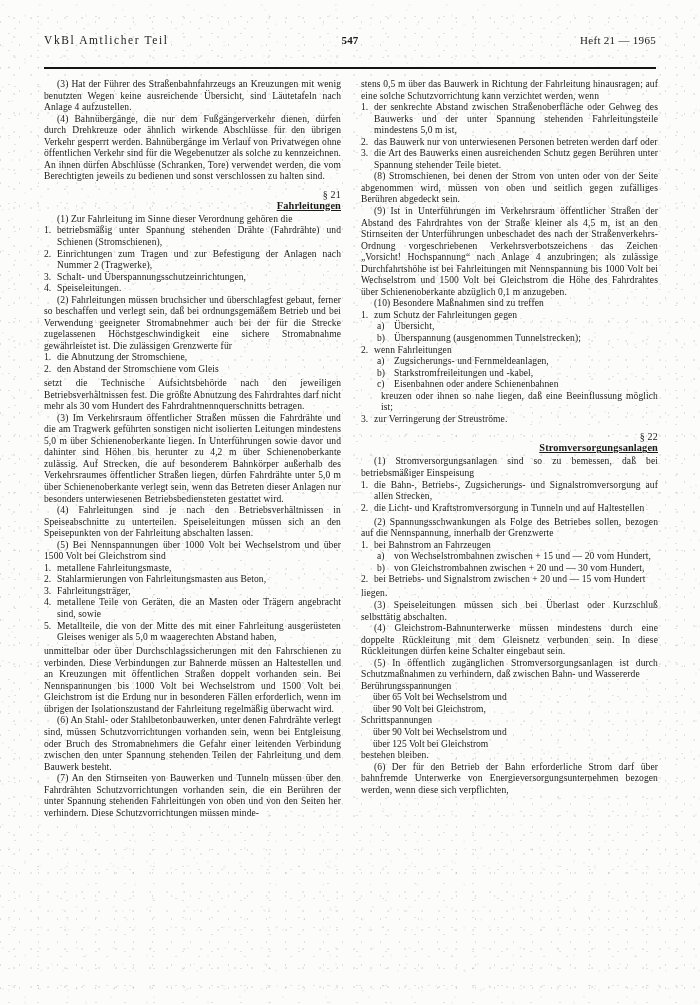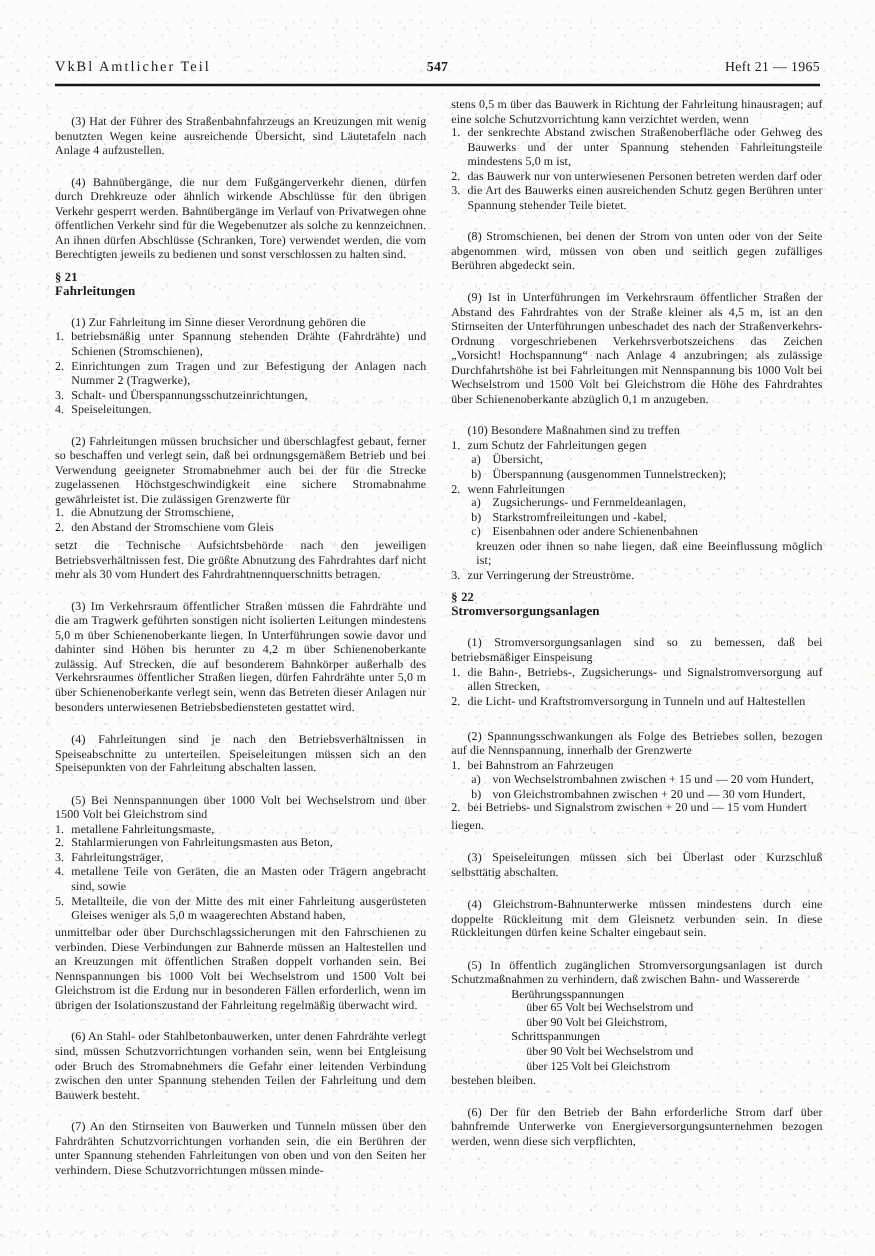--- a/index.html
+++ b/index.html
@@ -49,21 +49,21 @@
     position: absolute;
     left: 0; top: 0;
     width: 700px;
     height: 1005px;
   }
 
   
   .runhead {
     position: absolute;
     left: 44px;
-    top: 48px;
+    top: 34px;
     width: 612px;
     display: flex;
     align-items: baseline;
     justify-content: space-between;
     font-size: 11.5px;
   }
   .runhead-left {
     letter-spacing: 1.6px;
     font-weight: 400;
   }
@@ -104,21 +104,21 @@
   
   p {
     margin: 0;
     font-size: 9.55px;
     line-height: 11.55px;
     text-align: justify;
     text-justify: inter-word;
     hyphens: manual;
     letter-spacing: .01em;
   }
-  p.indent { text-indent: 13px; margin-top: 14px; }
+  p.indent { text-indent: 13px; }
   p.flush  { text-indent: 0; }
 
   .numlist {
     margin: 0;
     padding: 0;
     list-style: none;
     font-size: 9.55px;
     line-height: 11.55px;
   }
   .numlist > li {
@@ -147,37 +147,37 @@
   .sublist > li > .marker {
     position: absolute;
     left: 3px;
     top: 0;
   }
 
   .plain-lines > div {
     text-align: left;
     font-size: 9.55px;
     line-height: 11.55px;
-    margin-left: 48px;
   }
   .plain-lines > div.ind { padding-left: 12px; }
 
   .sec-head {
-    text-align: left;
-    font-weight: 700;
+    text-align: right;
+    font-weight: 400;
     font-size: 10px;
     margin-top: 7px;
     letter-spacing: .2px;
   }
   .sec-title {
-    text-align: left;
+    text-align: right;
     font-weight: 700;
     font-size: 10.4px;
     margin-bottom: 2px;
     letter-spacing: .1px;
+    text-decoration: underline;
   }
   .gap-s { height: 2.5px; }
 </style>
 </head>
 <body>
 
 <div class="page"></div>
 <div class="speckle"></div>
 
 <div class="sheet">

